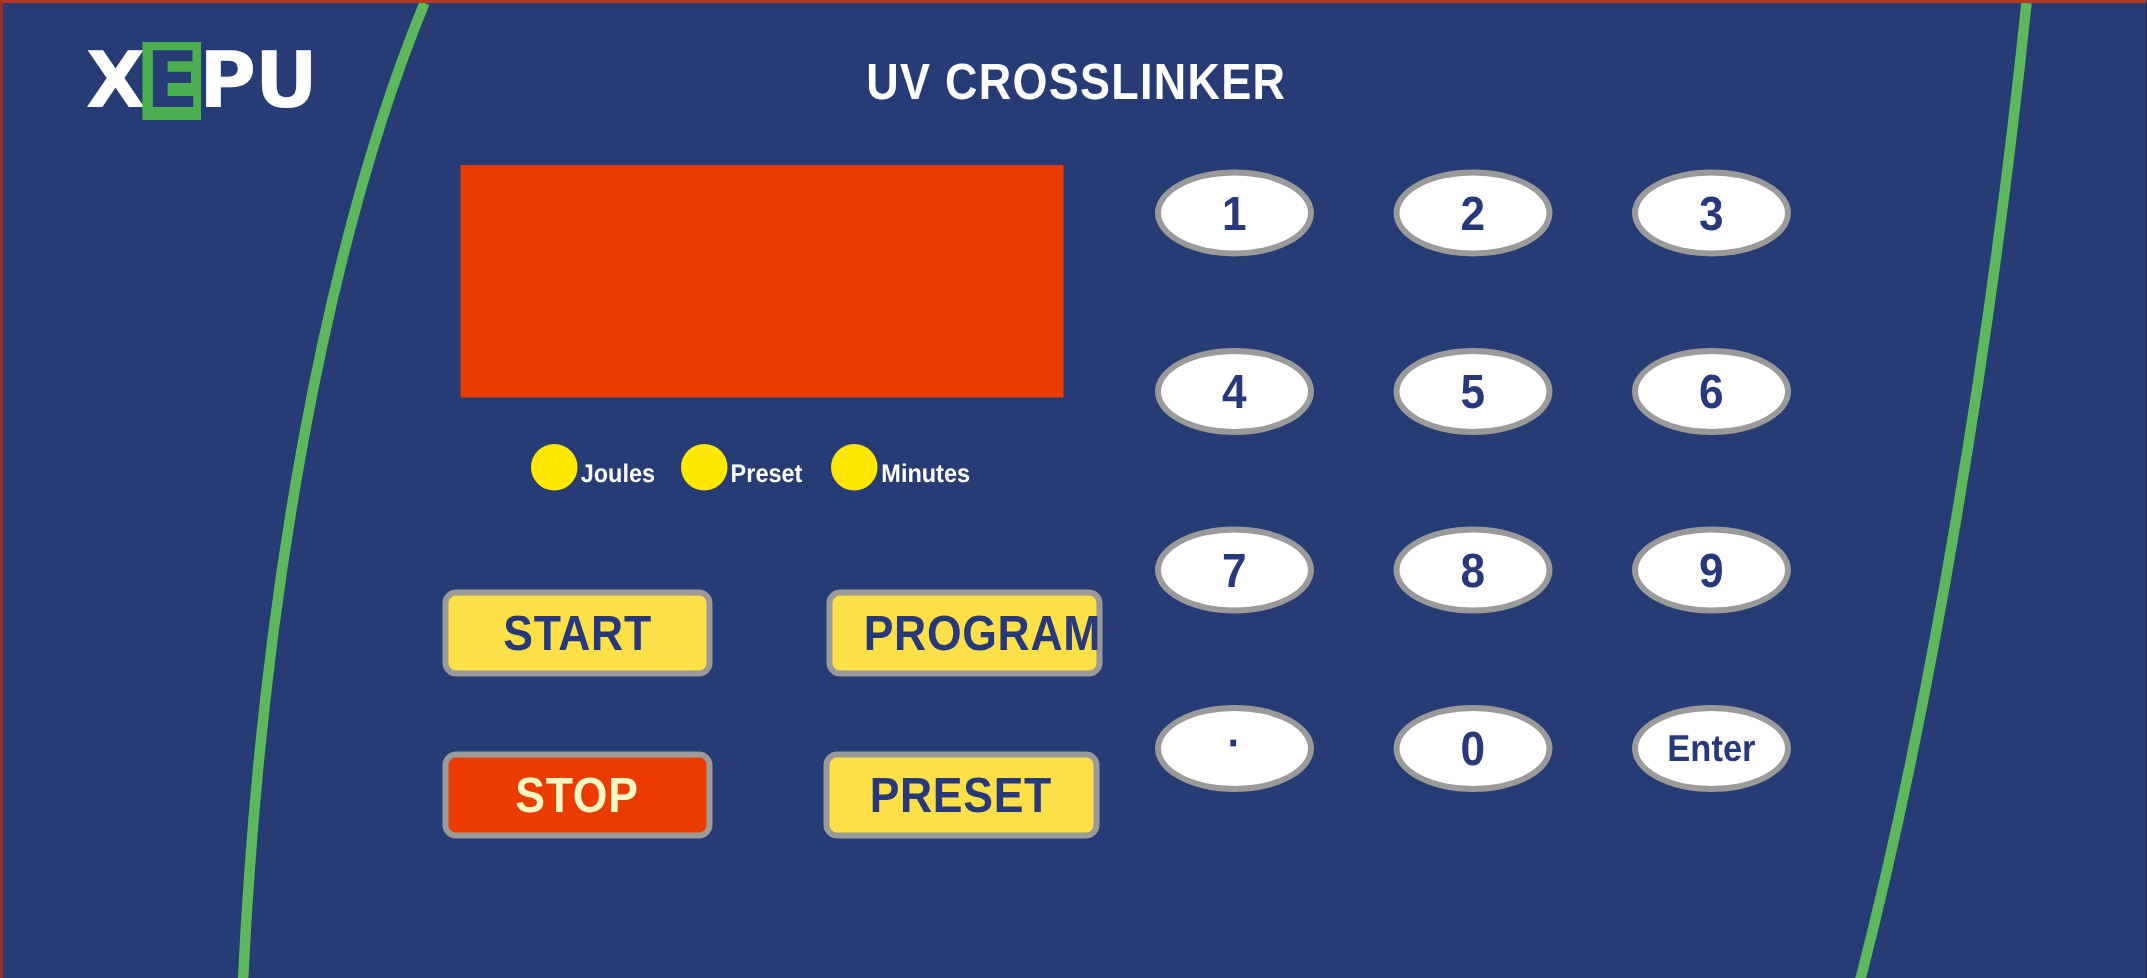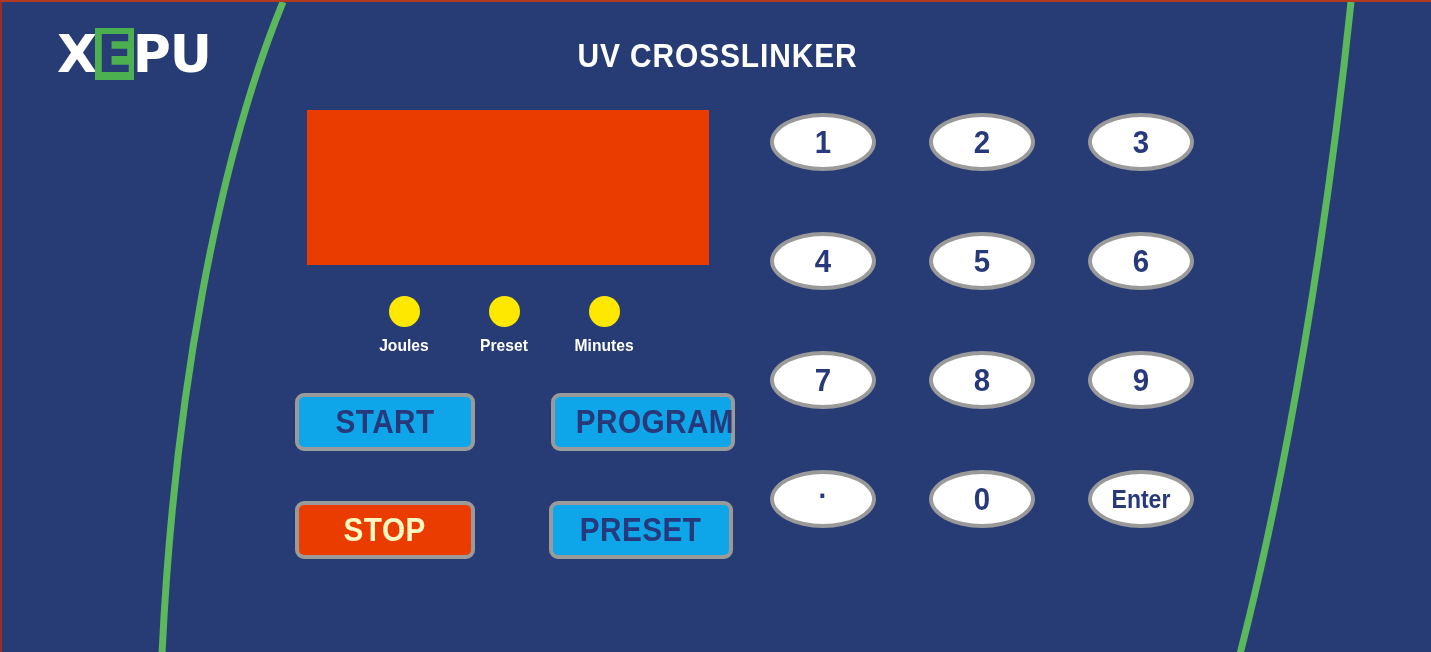--- a/index.html
+++ b/index.html
@@ -85,21 +85,20 @@
     position: absolute;
     left: 352px;
     top: 294px;
     width: 300px;
     display: flex;
     justify-content: space-between;
   }
   .indicator {
     width: 100px;
     display: flex;
-    flex-direction: column;
     align-items: center;
   }
   .led {
     width: 31px;
     height: 31px;
     border-radius: 50%;
     background: #ffe800;
   }
   .led-label {
     margin-top: 9px;
@@ -109,21 +108,21 @@
     transform: scaleX(0.92);
     white-space: nowrap;
   }
 
   
   .ctrl-btn {
     position: absolute;
     box-sizing: border-box;
     border: 4px solid #9a9a9a;
     border-radius: 9px;
-    background: #0ea5e9;
+    background: #fde047;
     color: #27397a;
     font-size: 33px;
     font-weight: bold;
     letter-spacing: 0.5px;
     display: flex;
     align-items: center;
     justify-content: center;
     transform: none;
     cursor: pointer;
   }

